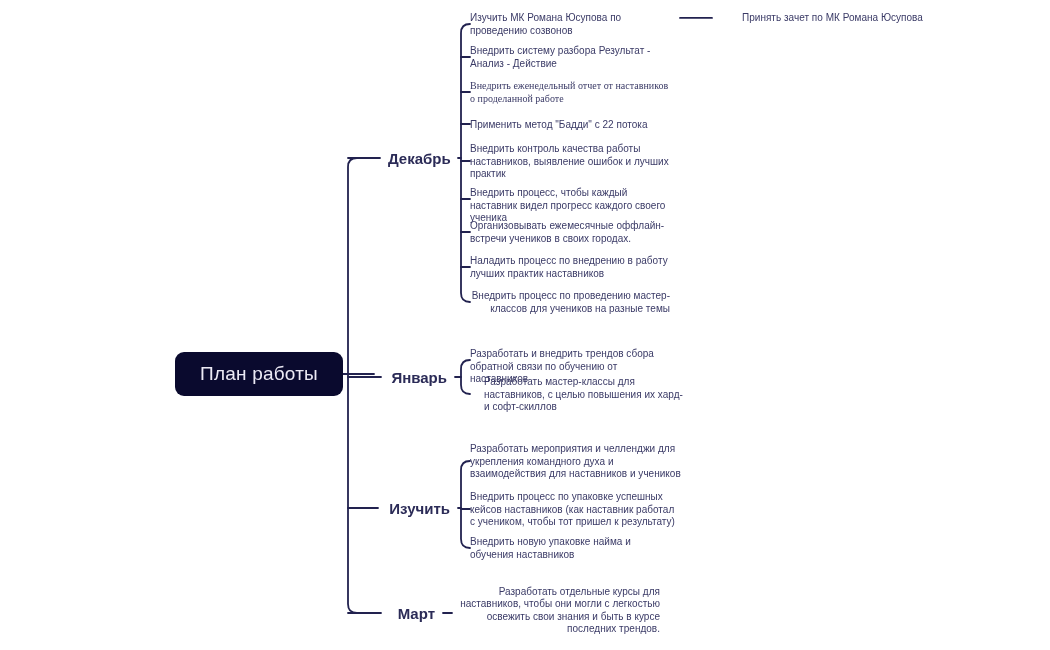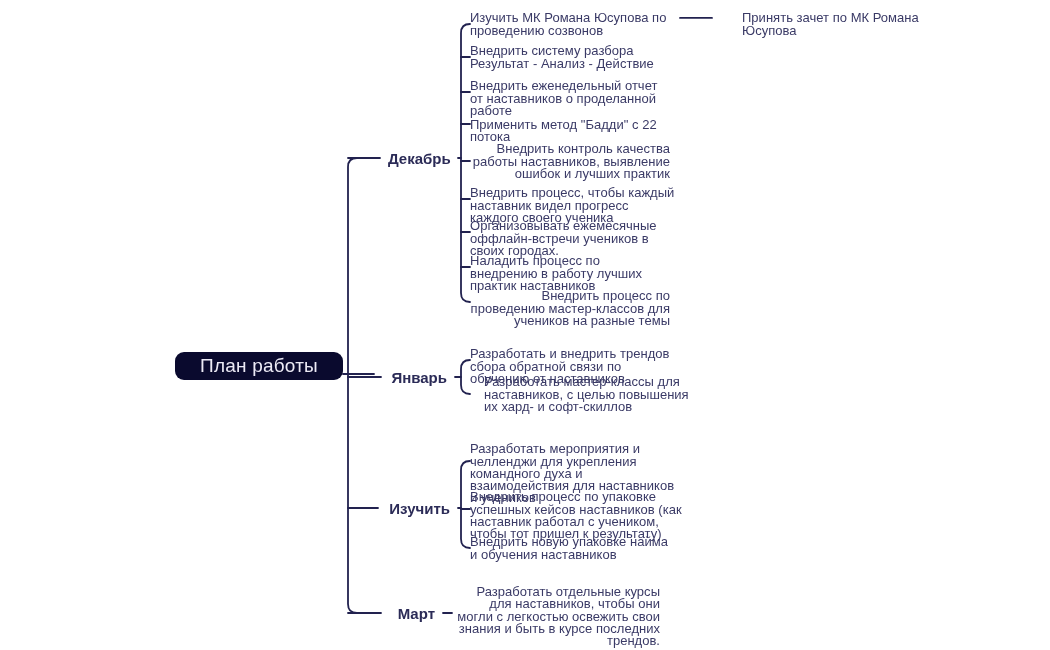--- a/index.html
+++ b/index.html
@@ -26,21 +26,21 @@
     left: 0; top: 0;
     width: 1050px;
     height: 650px;
     pointer-events: none;
   }
   .root-node {
     position: absolute;
     left: 175px;
     top: 352px;
     width: 168px;
-    height: 28px;
+    height: 44px;
     background: #0a0a2e;
     border-radius: 9px;
     display: flex;
     align-items: center;
     justify-content: center;
     box-sizing: border-box;
   }
   .root-node .root-label {
     color: #eceaf5;
     font-size: 19px;
@@ -51,21 +51,21 @@
     position: absolute;
     font-size: 15px;
     color: #2b2b57;
     white-space: nowrap;
     text-align: right;
     transform: translateY(-50%);
     font-weight: bold;
   }
   .leaf {
     position: absolute;
-    font-size: 13px;
+    font-size: 10px;
     line-height: 12.2px;
     color: #3a3a66;
     letter-spacing: 0.02px;
   }
   .leaf.sub {
     color: #3a3a66;
   }
 </style>
 </head>
 <body>
@@ -106,23 +106,23 @@
   <div id="branch-labels">
       <div class="branch-label" style="left: 388px; top: 158px; width: 62px;">Декабрь</div>
       <div class="branch-label" style="left: 389px; top: 377px; width: 58px;">Январь</div>
       <div class="branch-label" style="left: 386px; top: 508px; width: 64px;">Изучить</div>
       <div class="branch-label" style="left: 389px; top: 613px; width: 46px;">Март</div>
     </div>
   <div id="leaf-texts">
       <div class="leaf" style="left: 470px; width: 200px; top: 12.4px;">Изучить МК Романа Юсупова по проведению созвонов</div>
       <div class="leaf sub" style="left: 718px; width: 230px; top: 12.4px; padding-left: 24px;">Принять зачет по МК Романа Юсупова</div>
       <div class="leaf" style="left: 470px; width: 200px; top: 45.4px;">Внедрить систему разбора Результат - Анализ - Действие</div>
-      <div class="leaf" style="left: 470px; width: 200px; top: 80.4px;">Внедрить еженедельный отчет от наставников о проделанной работе</div>
+      <div class="leaf" style="left: 470px; width: 200px; top: 80.4px; font-family: Liberation Serif, serif;">Внедрить еженедельный отчет от наставников о проделанной работе</div>
       <div class="leaf" style="left: 470px; width: 200px; top: 118.5px;">Применить метод "Бадди" с 22 потока</div>
-      <div class="leaf" style="left: 470px; width: 200px; top: 143.3px; text-align: right;">Внедрить контроль качества работы наставников, выявление ошибок и лучших практик</div>
+      <div class="leaf" style="left: 470px; width: 200px; top: 143.3px;">Внедрить контроль качества работы наставников, выявление ошибок и лучших практик</div>
       <div class="leaf" style="left: 470px; width: 205px; top: 187.4px;">Внедрить процесс, чтобы каждый наставник видел прогресс каждого своего ученика</div>
       <div class="leaf" style="left: 470px; width: 200px; top: 220.4px;">Организовывать ежемесячные оффлайн-встречи учеников в своих городах.</div>
       <div class="leaf" style="left: 470px; width: 200px; top: 255.4px;">Наладить процесс по внедрению в работу лучших практик наставников</div>
       <div class="leaf" style="left: 470px; width: 200px; top: 290.4px; text-align: right;">Внедрить процесс по проведению мастер-классов для учеников на разные темы</div>
       <div class="leaf" style="left: 470px; width: 205px; top: 348.4px;">Разработать и внедрить трендов сбора обратной связи по обучению от наставников</div>
       <div class="leaf" style="left: 484px; width: 205px; top: 376.3px;">Разработать мастер-классы для наставников, с целью повышения их хард- и софт-скиллов</div>
       <div class="leaf" style="left: 470px; width: 212px; top: 443.3px;">Разработать мероприятия и челленджи для укрепления командного духа и взаимодействия для наставников и учеников</div>
       <div class="leaf" style="left: 470px; width: 212px; top: 491.3px;">Внедрить процесс по упаковке успешных кейсов наставников (как наставник работал с учеником, чтобы тот пришел к результату)</div>
       <div class="leaf" style="left: 470px; width: 205px; top: 536.4px;">Внедрить новую упаковке найма и обучения наставников</div>
       <div class="leaf" style="left: 455px; width: 205px; top: 586.2px; text-align: right;">Разработать отдельные курсы для наставников, чтобы они могли с легкостью освежить свои знания и быть в курсе последних трендов.</div>

